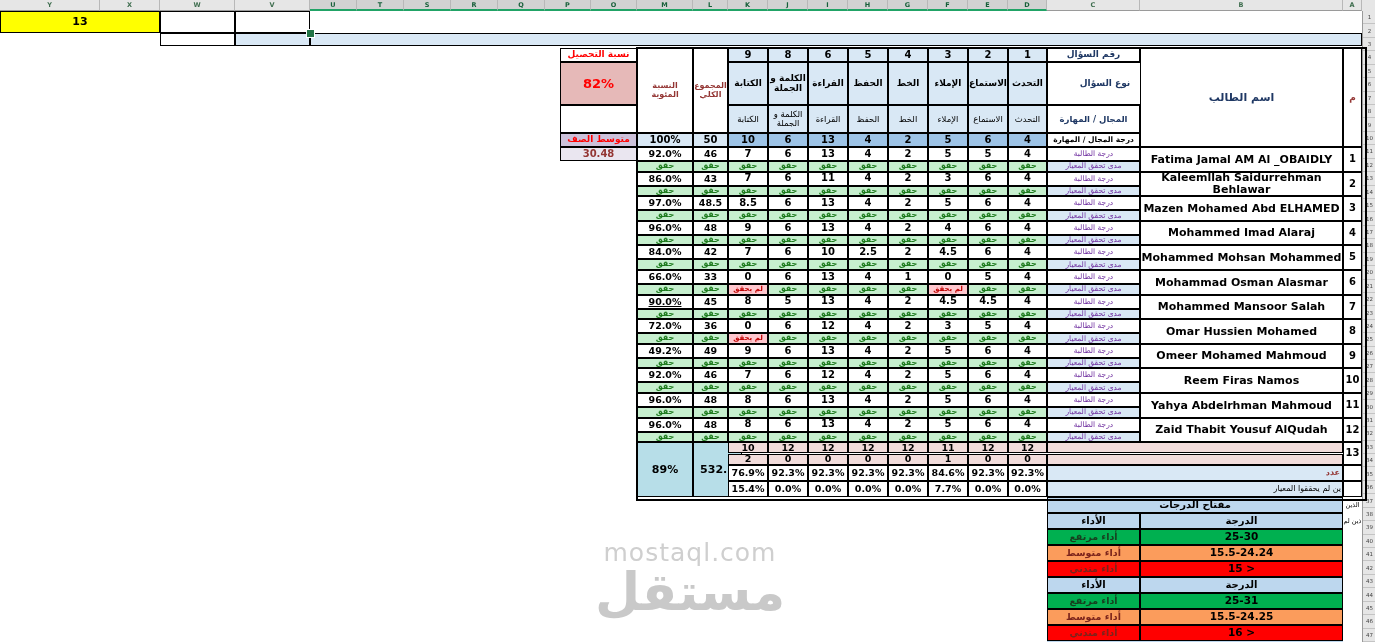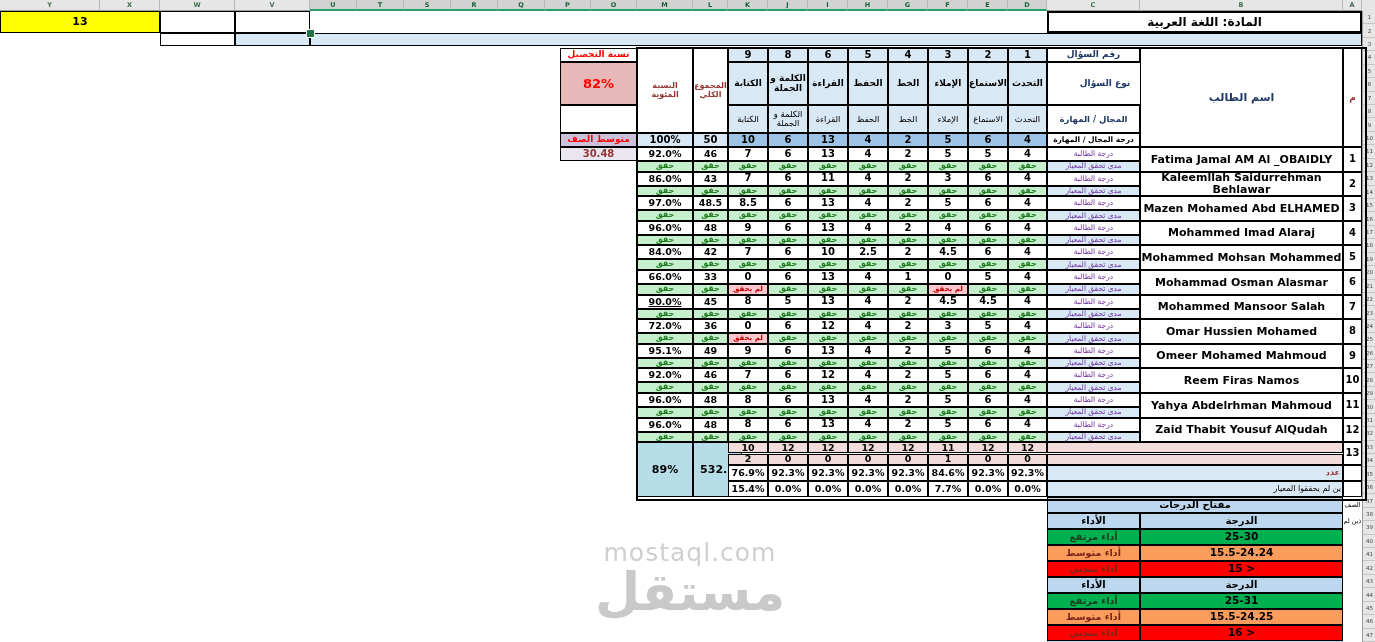--- a/index.html
+++ b/index.html
@@ -136,21 +136,20 @@
       <div class="rown" style="top: 577.298px; height: 13.4255px;">44</div>
       <div class="rown" style="top: 590.723px; height: 13.4255px;">45</div>
       <div class="rown" style="top: 604.149px; height: 13.4255px;">46</div>
       <div class="rown" style="top: 617.574px; height: 13.4255px;">47</div>
     </div>
 
   <div class="cell b" id="cell-yellow" style="left:0;top:11px;width:160px;height:22px;background:#FFFF00;font-size:11px;">13</div>
   <div class="cell" style="left:160px;top:11px;width:75px;height:22px;"></div>
   <div class="cell" style="left:235px;top:11px;width:75px;height:22px;"></div>
   <div id="fill-handle"></div>
-  <div class="cell b" id="cell-subject" dir="rtl" style="left:1047px;top:11px;width:315px;height:22px;border:2px solid #000;font-size:12px;">المادة: اللغة العربية</div>
 
   <div class="cell" style="left:160px;top:33px;width:75px;height:13px;"></div>
   <div class="cell hb" style="left:235px;top:33px;width:75px;height:13px;"></div>
   <div class="cell hb" style="left:310px;top:33px;width:1052px;height:13px;"></div>
 
   <div class="cell b red" dir="rtl" style="left:560px;top:48px;width:77px;height:14px;font-size:9px;">نسبة التحصيل</div>
   <div class="cell b red" style="left:560px;top:62px;width:77px;height:43px;background:#E6B9B8;font-size:13px;">82%</div>
   <div class="cell" style="left:560px;top:105px;width:77px;height:28px;"></div>
   <div class="cell b red" dir="rtl" style="left:560px;top:133px;width:77px;height:14px;background:#CCC1DA;font-size:9px;">متوسط الصف</div>
   <div class="cell b maroon" style="left:560px;top:147px;width:77px;height:14px;background:#EAE6F0;font-size:10px;">30.48</div>
@@ -383,21 +382,21 @@
       <div class="cell grn" dir="rtl" style="left: 768px; top: 333.2px; width: 40px; height: 10.6px;">حقق</div>
       <div class="cell grn" dir="rtl" style="left: 808px; top: 333.2px; width: 40px; height: 10.6px;">حقق</div>
       <div class="cell grn" dir="rtl" style="left: 848px; top: 333.2px; width: 40px; height: 10.6px;">حقق</div>
       <div class="cell grn" dir="rtl" style="left: 888px; top: 333.2px; width: 40px; height: 10.6px;">حقق</div>
       <div class="cell grn" dir="rtl" style="left: 928px; top: 333.2px; width: 40px; height: 10.6px;">حقق</div>
       <div class="cell grn" dir="rtl" style="left: 968px; top: 333.2px; width: 40px; height: 10.6px;">حقق</div>
       <div class="cell grn" dir="rtl" style="left: 1008px; top: 333.2px; width: 39px; height: 10.6px;">حقق</div>
       <div class="cell hb purple" dir="rtl" style="left: 1047px; top: 333.2px; width: 93px; height: 10.6px; font-size: 7.5px;">مدى تحقق المعيار</div>
       <div class="cell b" dir="ltr" style="left: 1140px; top: 319.2px; width: 203px; height: 24.6px; font-size: 11px;">Omar Hussien Mohamed</div>
       <div class="cell b" dir="rtl" style="left: 1343px; top: 319.2px; width: 19px; height: 24.6px; font-size: 10px;">8</div>
-      <div class="cell b" dir="rtl" style="left: 637px; top: 343.8px; width: 56px; height: 14px; font-size: 9.5px;">95.1%</div>
+      <div class="cell b" dir="rtl" style="left: 637px; top: 343.8px; width: 56px; height: 14px; font-size: 9.5px;">49.2%</div>
       <div class="cell b" dir="rtl" style="left: 693px; top: 343.8px; width: 35px; height: 14px; font-size: 9.5px;">49</div>
       <div class="cell b" dir="rtl" style="left: 728px; top: 343.8px; width: 40px; height: 14px; font-size: 10px;">9</div>
       <div class="cell b" dir="rtl" style="left: 768px; top: 343.8px; width: 40px; height: 14px; font-size: 10px;">6</div>
       <div class="cell b" dir="rtl" style="left: 808px; top: 343.8px; width: 40px; height: 14px; font-size: 10px;">13</div>
       <div class="cell b" dir="rtl" style="left: 848px; top: 343.8px; width: 40px; height: 14px; font-size: 10px;">4</div>
       <div class="cell b" dir="rtl" style="left: 888px; top: 343.8px; width: 40px; height: 14px; font-size: 10px;">2</div>
       <div class="cell b" dir="rtl" style="left: 928px; top: 343.8px; width: 40px; height: 14px; font-size: 10px;">5</div>
       <div class="cell b" dir="rtl" style="left: 968px; top: 343.8px; width: 40px; height: 14px; font-size: 10px;">6</div>
       <div class="cell b" dir="rtl" style="left: 1008px; top: 343.8px; width: 39px; height: 14px; font-size: 10px;">4</div>
       <div class="cell purple" dir="rtl" style="left: 1047px; top: 343.8px; width: 93px; height: 14px; font-size: 7.5px;">درجة الطالبة</div>
@@ -521,21 +520,21 @@
       <div class="cell b" dir="rtl" style="left: 768px; top: 480.8px; width: 40px; height: 15.8px; font-size: 9.5px;">0.0%</div>
       <div class="cell b" dir="rtl" style="left: 808px; top: 480.8px; width: 40px; height: 15.8px; font-size: 9.5px;">0.0%</div>
       <div class="cell b" dir="rtl" style="left: 848px; top: 480.8px; width: 40px; height: 15.8px; font-size: 9.5px;">0.0%</div>
       <div class="cell b" dir="rtl" style="left: 888px; top: 480.8px; width: 40px; height: 15.8px; font-size: 9.5px;">0.0%</div>
       <div class="cell b" dir="rtl" style="left: 928px; top: 480.8px; width: 40px; height: 15.8px; font-size: 9.5px;">7.7%</div>
       <div class="cell b" dir="rtl" style="left: 968px; top: 480.8px; width: 40px; height: 15.8px; font-size: 9.5px;">0.0%</div>
       <div class="cell b" dir="rtl" style="left: 1008px; top: 480.8px; width: 39px; height: 15.8px; font-size: 9.5px;">0.0%</div>
       <div class="cell hb" dir="rtl" style="left: 1047px; top: 480.8px; width: 296px; height: 15.8px; font-size: 8px; justify-content: flex-start; padding-right: 1px;">ين لم يحققوا المعيار</div>
       <div class="cell" dir="rtl" style="left: 1343px; top: 480.8px; width: 19px; height: 15.8px;"></div>
       <div class="cell keyblue b" dir="rtl" style="left: 1047px; top: 497px; width: 296px; height: 16px; font-size: 10px;">مفتاح الدرجات</div>
-      <div class="cell nb" dir="rtl" style="left: 1343px; top: 497px; width: 19px; height: 16px; font-size: 6.5px;">الصف</div>
+      <div class="cell nb" dir="rtl" style="left: 1343px; top: 497px; width: 19px; height: 16px; font-size: 6.5px;">الذين</div>
       <div class="cell keyblue b" dir="rtl" style="left: 1140px; top: 513px; width: 203px; height: 16px; font-size: 10px;">الدرجة</div>
       <div class="cell keyblue b" dir="rtl" style="left: 1047px; top: 513px; width: 93px; height: 16px; font-size: 10px;">الأداء</div>
       <div class="cell nb" dir="rtl" style="left: 1343px; top: 513px; width: 19px; height: 16px; font-size: 6.5px;">ذين لم</div>
       <div class="cell khigh b" dir="rtl" style="left: 1140px; top: 529px; width: 203px; height: 16px; font-size: 10.5px;">25-30</div>
       <div class="cell khigh b" dir="rtl" style="left: 1047px; top: 529px; width: 93px; height: 16px; font-size: 9.5px; color: rgb(23, 63, 31);">أداء مرتفع</div>
       <div class="cell kmid b" dir="rtl" style="left: 1140px; top: 545px; width: 203px; height: 16px; font-size: 10.5px;">15.5-24.24</div>
       <div class="cell kmid b" dir="rtl" style="left: 1047px; top: 545px; width: 93px; height: 16px; font-size: 9.5px; color: rgb(123, 36, 28);">أداء متوسط</div>
       <div class="cell klow b" dir="rtl" style="left: 1140px; top: 561px; width: 203px; height: 16px; font-size: 10.5px;">&lt; 15</div>
       <div class="cell klow b" dir="rtl" style="left: 1047px; top: 561px; width: 93px; height: 16px; font-size: 9.5px; color: rgb(123, 36, 28);">أداء متدني</div>
       <div class="cell keyblue b" dir="rtl" style="left: 1140px; top: 577px; width: 203px; height: 16px; font-size: 10px;">الدرجة</div>

